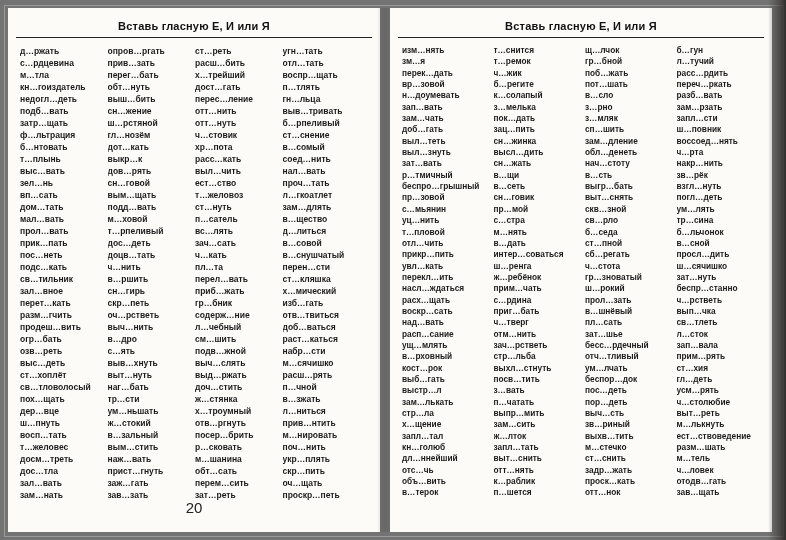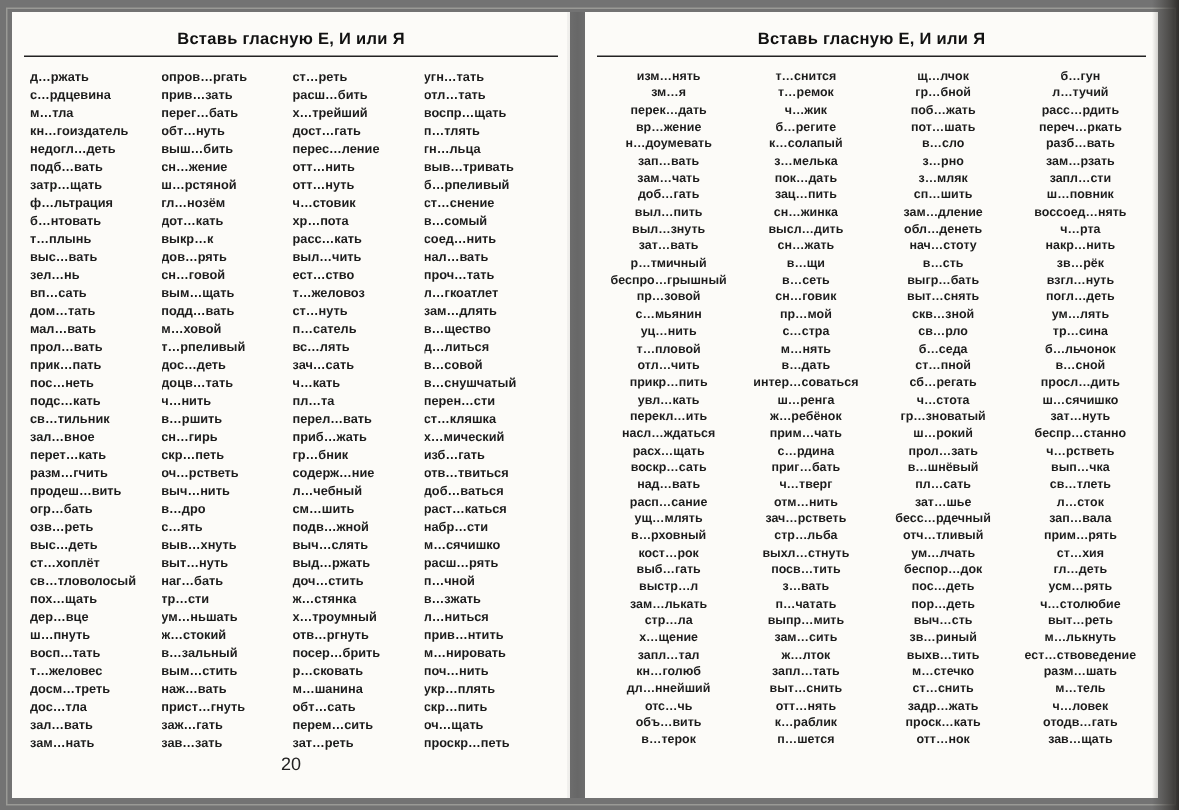--- a/index.html
+++ b/index.html
@@ -34,30 +34,30 @@
     text-align:center;font-size:11px;font-weight:bold;
     letter-spacing:0.2px;color:#111;
   }
   .header-rule{
     height:1px;background:#222;margin:5px 8px 0 8px;
   }
   .columns{
     display:flex;justify-content:space-between;
     padding:7px 10px 0 12px;
   }
-  .page-right .columns{padding:7px 4px 0 12px;text-align:center;}
+  .page-right .columns{padding:7px 4px 0 12px;}
   .col{flex:1 1 0;min-width:0;padding-right:4px;font-weight:bold;}
   .word{
     font-size:8.5px;line-height:12px;white-space:nowrap;
     overflow:hidden;color:#1c1c1c;
   }
   .page-right .word{line-height:11.35px;font-size:8.3px;}
   .page-number{
     position:absolute;bottom:16px;left:0;width:100%;
-    text-align:center;font-size:12px;color:#222;
+    text-align:center;font-size:15px;color:#222;
   }
 </style>
 </head>
 <body>
 
 <div class="scan">
   <div class="scan-frame"></div>
 
   <section class="page page-left">
     <h1 class="page-header">Вставь гласную Е, И или Я</h1>
@@ -230,26 +230,26 @@
   <div class="gutter"></div>
 
   <section class="page page-right">
     <h1 class="page-header">Вставь гласную Е, И или Я</h1>
     <div class="header-rule"></div>
     <div class="columns">
       <div class="col">
           <div class="word">изм…нять</div>
           <div class="word">зм…я</div>
           <div class="word">перек…дать</div>
-          <div class="word">вр…жение</div>
+          <div class="word">вр…зовой</div>
           <div class="word">н…доумевать</div>
           <div class="word">зап…вать</div>
           <div class="word">зам…чать</div>
           <div class="word">доб…гать</div>
-          <div class="word">выл…пить</div>
+          <div class="word">выл…теть</div>
           <div class="word">выл…знуть</div>
           <div class="word">зат…вать</div>
           <div class="word">р…тмичный</div>
           <div class="word">беспро…грышный</div>
           <div class="word">пр…зовой</div>
           <div class="word">с…мьянин</div>
           <div class="word">уц…нить</div>
           <div class="word">т…пловой</div>
           <div class="word">отл…чить</div>
           <div class="word">прикр…пить</div>

